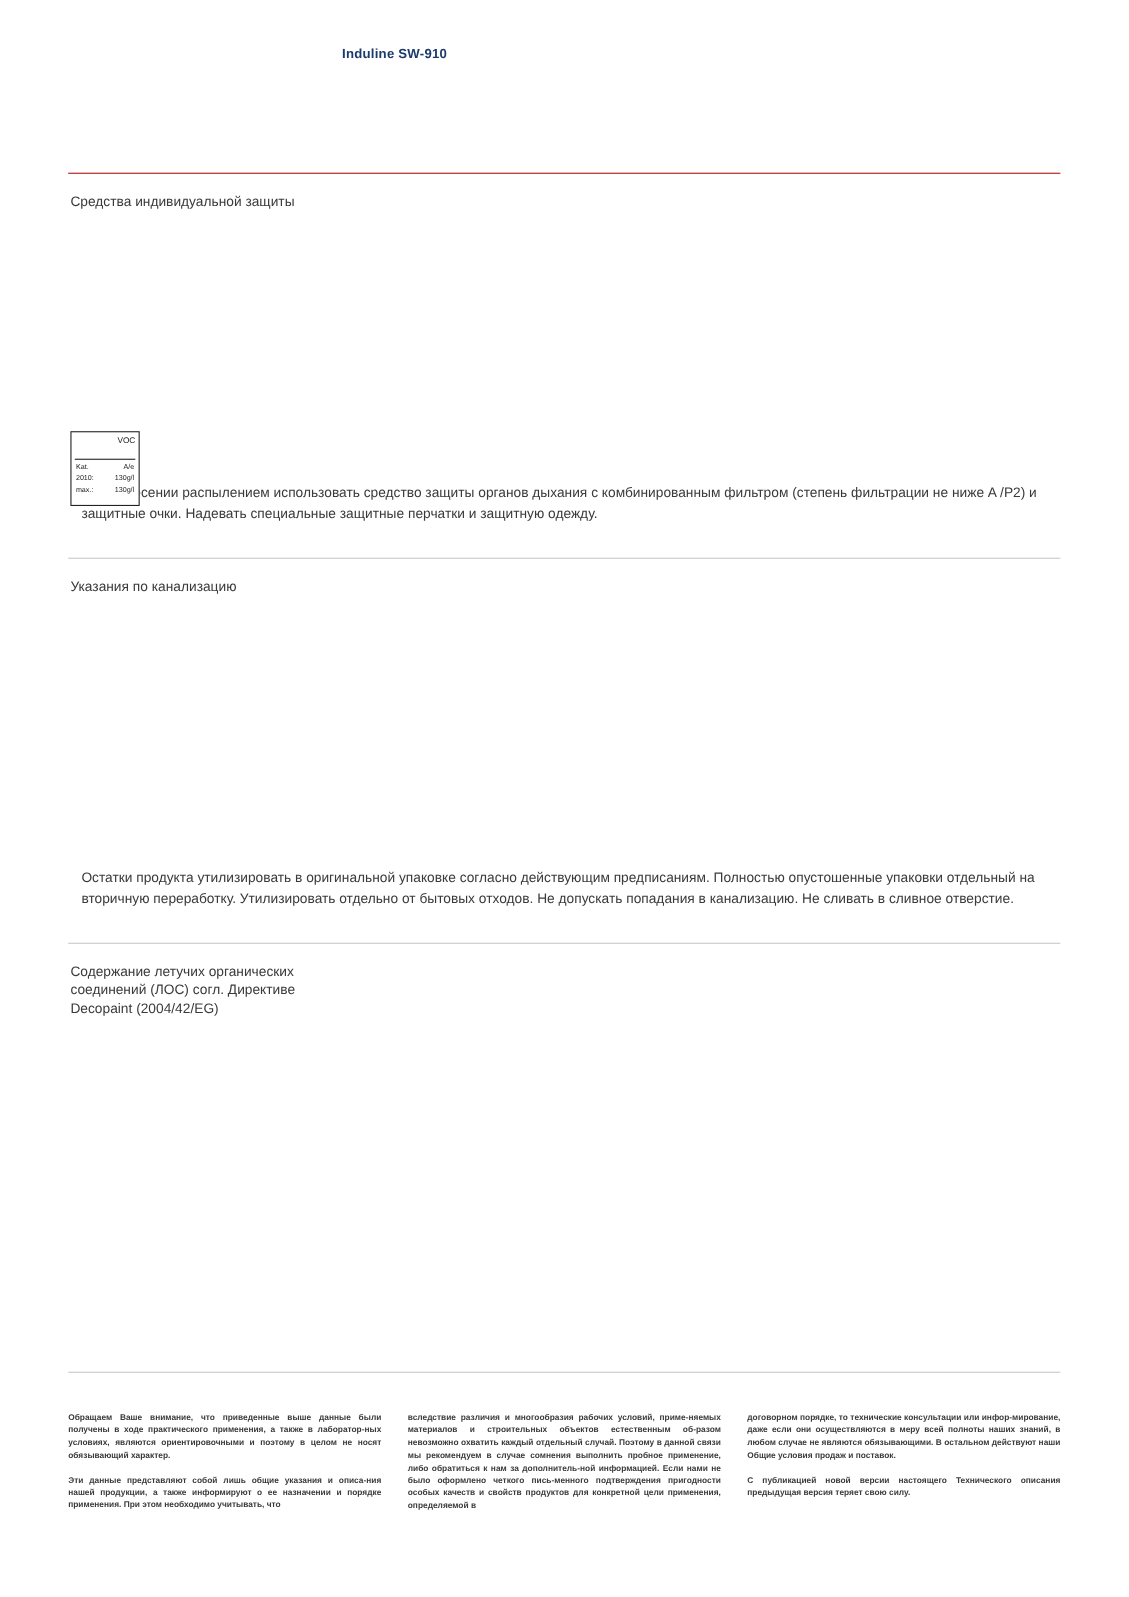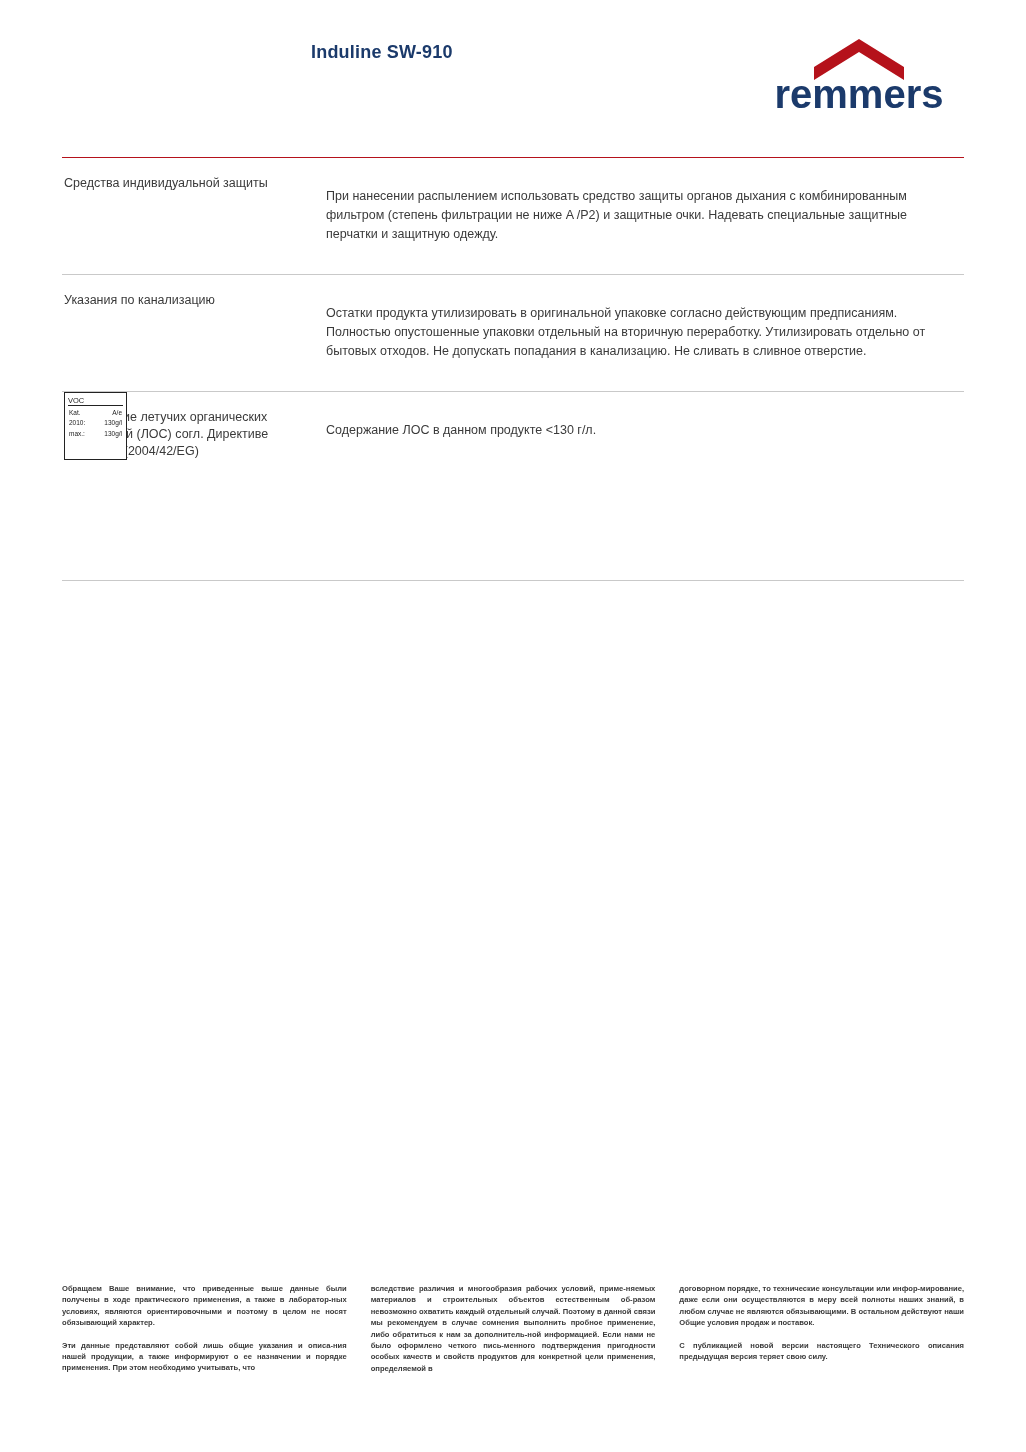--- a/index.html
+++ b/index.html
@@ -26,21 +26,21 @@
     position: absolute;
     top: 36px;
     left: 0;
     width: 1026px;
     height: 80px;
   }
   .doc-title {
     position: absolute;
     left: 311px;
     top: 6px;
-    font-size: 18px;
+    font-size: 12px;
     font-weight: bold;
     color: #1b3a6b;
     letter-spacing: 0.2px;
   }
   .logo {
     position: absolute;
     right: 62px;
     top: 0px;
     width: 210px;
     height: 80px;
@@ -55,20 +55,21 @@
     width: 902px;
   }
   .rule-top {
     border-top: 1.5px solid #b5121b;
     height: 0;
   }
   .row {
     display: flex;
     border-bottom: 1px solid #c9c9c9;
     padding: 17px 0 18px 0;
+    flex-direction: column;
   }
   .row.last { border-bottom: 1px solid #c9c9c9; }
   .col-label {
     width: 252px;
     flex: 0 0 252px;
     font-size: 12.5px;
     line-height: 17px;
     color: #3a3a3a;
     padding-left: 2px;
     box-sizing: border-box;
@@ -87,26 +88,26 @@
     position: absolute;
     left: 64px;
     top: 392px;
     width: 63px;
     height: 68px;
     border: 1.5px solid #222;
     box-sizing: border-box;
     background: #fff;
   }
   .voc-title {
-    text-align: left;
+    text-align: right;
     font-size: 7.5px;
     padding-top: 3px;
     color: #222;
     border-bottom: 1px solid #222;
-    padding-bottom: 0;
+    padding-bottom: 12px;
     margin: 0 3px;
   }
   .voc-line {
     display: flex;
     justify-content: space-between;
     font-size: 6.5px;
     color: #222;
     padding: 1.5px 4px 0 4px;
     line-height: 9px;
   }
@@ -129,26 +130,20 @@
   }
   .footer-col p { margin: 0 0 11px 0; font-weight: bold; }
 </style>
 </head>
 <body>
 
 <div class="page">
 
   <div class="header">
     <div class="doc-title">Induline SW-910</div>
-    <div class="logo">
-      <svg width="210" height="80" viewBox="0 0 210 80" xmlns="http://www.w3.org/2000/svg">
-        <path d="M60 30 L105 2 L150 30 L150 17 L105 -11 L60 17 Z" fill="#b5121b" transform="translate(0,14)"></path>
-        <text x="105" y="72" font-family="Liberation Sans, sans-serif" font-size="40" font-weight="bold" fill="#1b3a6b" text-anchor="middle" letter-spacing="0">remmers</text>
-      </svg>
-    </div>
   </div>
 
   <div class="table">
     <div class="rule-top"></div>
 
     <div class="row">
       <div class="col-label">Средства индивидуальной защиты</div>
       <div class="col-value">
         <p>При нанесении распылением использовать средство защиты органов дыхания с комбинированным фильтром (степень фильтрации не ниже A /P2) и защитные очки. Надевать специальные защитные перчатки и защитную одежду.</p>
       </div>
@@ -157,21 +152,20 @@
     <div class="row">
       <div class="col-label">Указания по канализацию</div>
       <div class="col-value">
         <p>Остатки продукта утилизировать в оригинальной упаковке согласно действующим предписаниям. Полностью опустошенные упаковки отдельный на вторичную переработку. Утилизировать отдельно от бытовых отходов. Не допускать попадания в канализацию. Не сливать в сливное отверстие.</p>
       </div>
     </div>
 
     <div class="row last" style="padding-bottom:120px;">
       <div class="col-label">Содержание  летучих органических  соединений (ЛОС) согл. Директиве Decopaint (2004/42/EG)</div>
       <div class="col-value">
-        <p>Содержание ЛОС в данном продукте &lt;130 г/л.</p>
       </div>
     </div>
   </div>
 
   <div class="voc-box">
     <div class="voc-title">VOC</div>
     <div class="voc-line">
       <span>Kat.</span>
       <span>A/e</span>
     </div>

